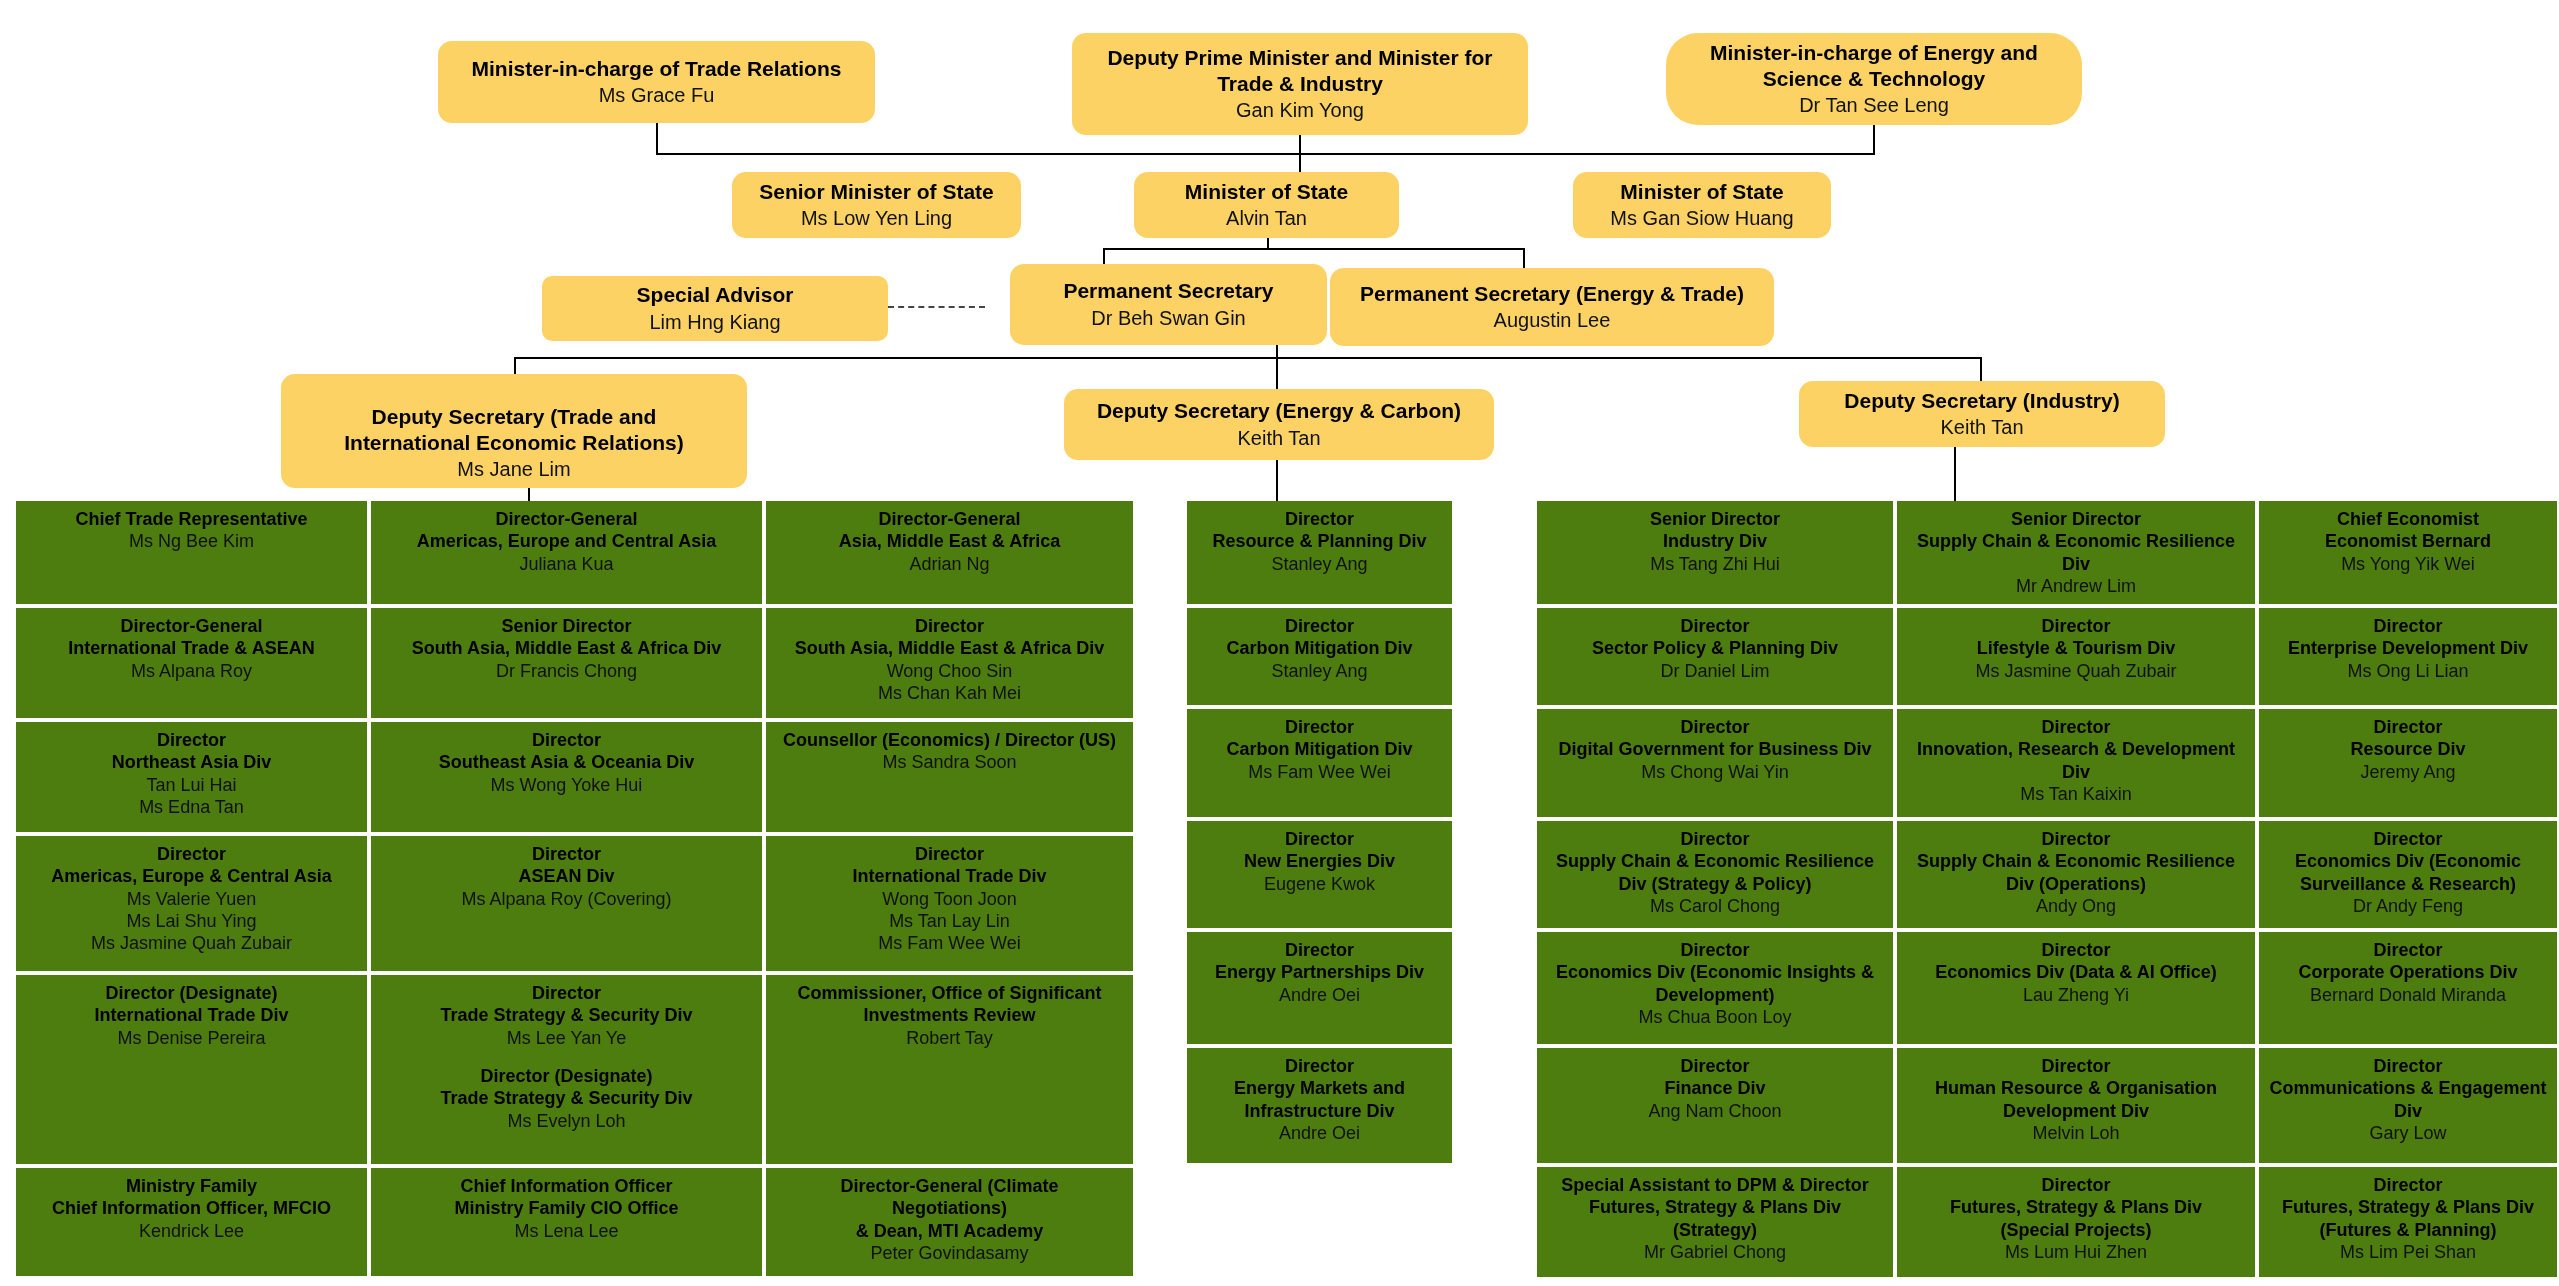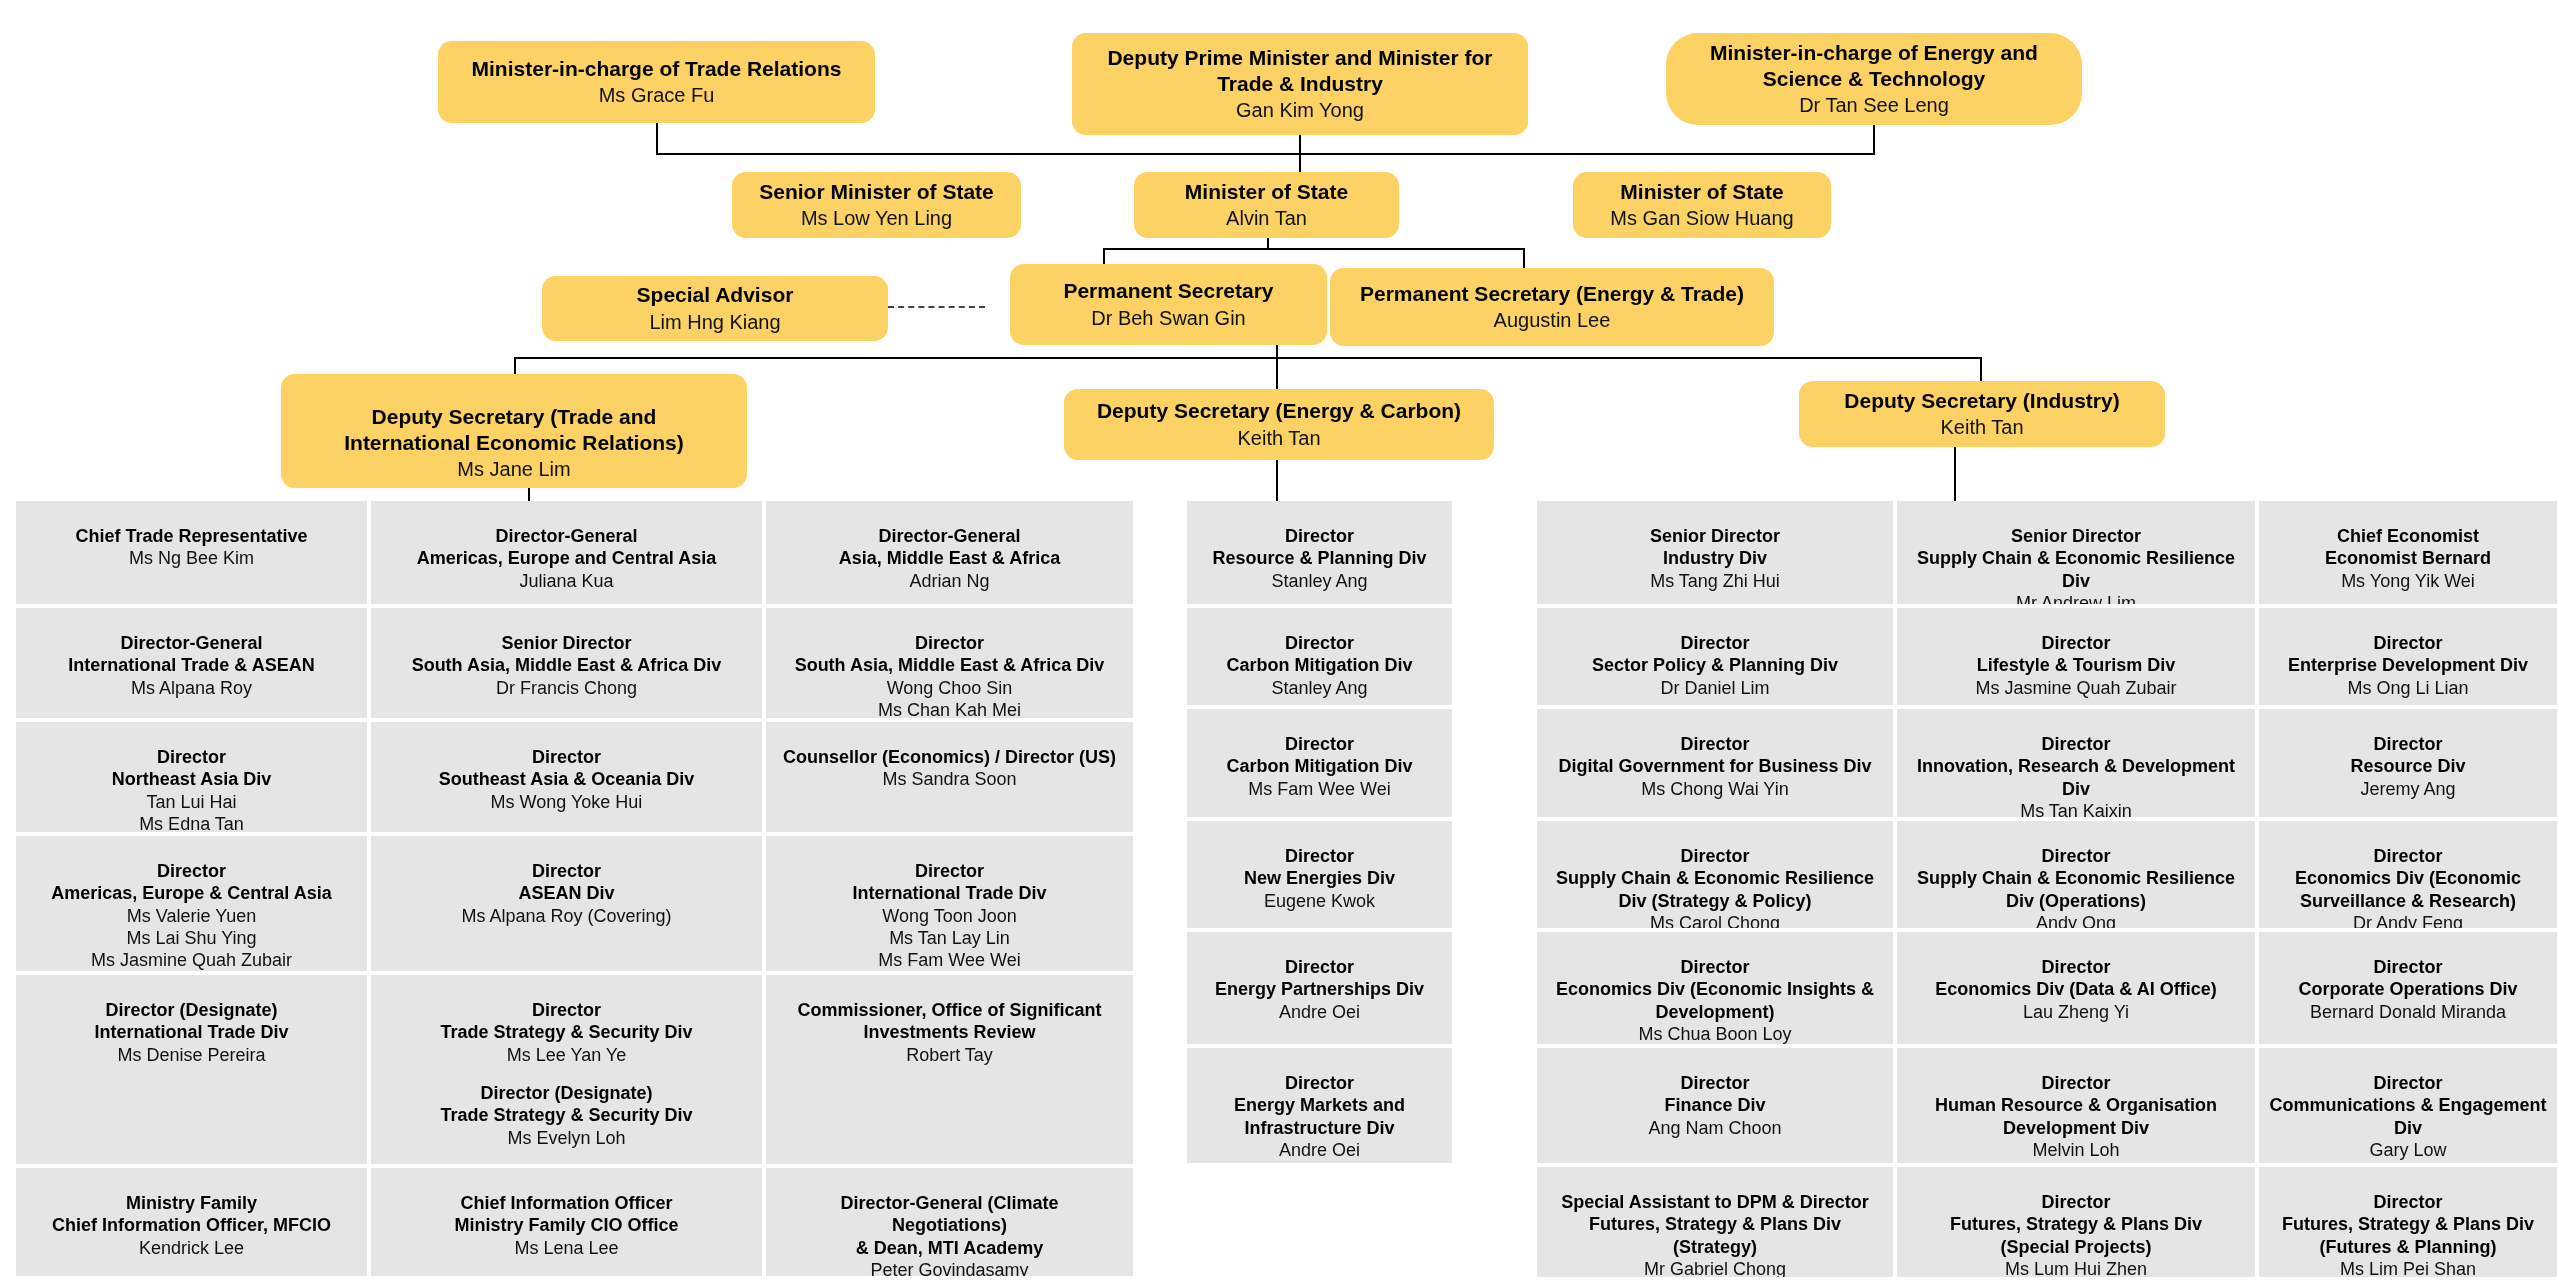--- a/index.html
+++ b/index.html
@@ -26,23 +26,23 @@
   .yn{font-size:20px;line-height:1.3;color:#111;white-space:pre-line;}
   
   .block{
     position:absolute;
     display:grid;
     grid-auto-flow:column;
     gap:4px;
     z-index:2;
   }
   .cell{
-    background:#e5e5e5;
+    background:#4d7c0f;
     box-sizing:border-box;
-    padding:24px 5px;
+    padding:7px 5px;
     text-align:center;
     overflow:hidden;
   }
   .ct{font-weight:bold;font-size:18px;line-height:1.24;color:#000;white-space:pre-line;}
   .cn{font-size:18px;line-height:1.24;color:#111;white-space:pre-line;}
   .gap{margin-top:16px;}
   
   .hline,.vline{position:absolute;background:#000;z-index:1;}
   .hline{height:2px;}
   .vline{width:2px;}
@@ -99,21 +99,21 @@
   <div class="ybox" style="left:1134px;top:172px;width:265px;height:66px;">
     <div class="yt">Minister of State</div>
     <div class="yn">Alvin Tan</div>
   </div>
 
   <div class="ybox" style="left:1573px;top:172px;width:258px;height:66px;">
     <div class="yt">Minister of State</div>
     <div class="yn">Ms Gan Siow Huang</div>
   </div>
 
-  <div class="ybox" style="left:542px;top:276px;width:346px;height:65px;">
+  <div class="ybox" style="left:542px;top:276px;width:346px;height:65px;border-radius:10px;">
     <div class="yt">Special Advisor</div>
     <div class="yn">Lim Hng Kiang</div>
   </div>
 
   <div class="ybox" style="left:1010px;top:264px;width:317px;height:81px;">
     <div class="yt">Permanent Secretary</div>
     <div class="yn">Dr Beh Swan Gin</div>
   </div>
 
   <div class="ybox" style="left:1330px;top:268px;width:444px;height:78px;">

